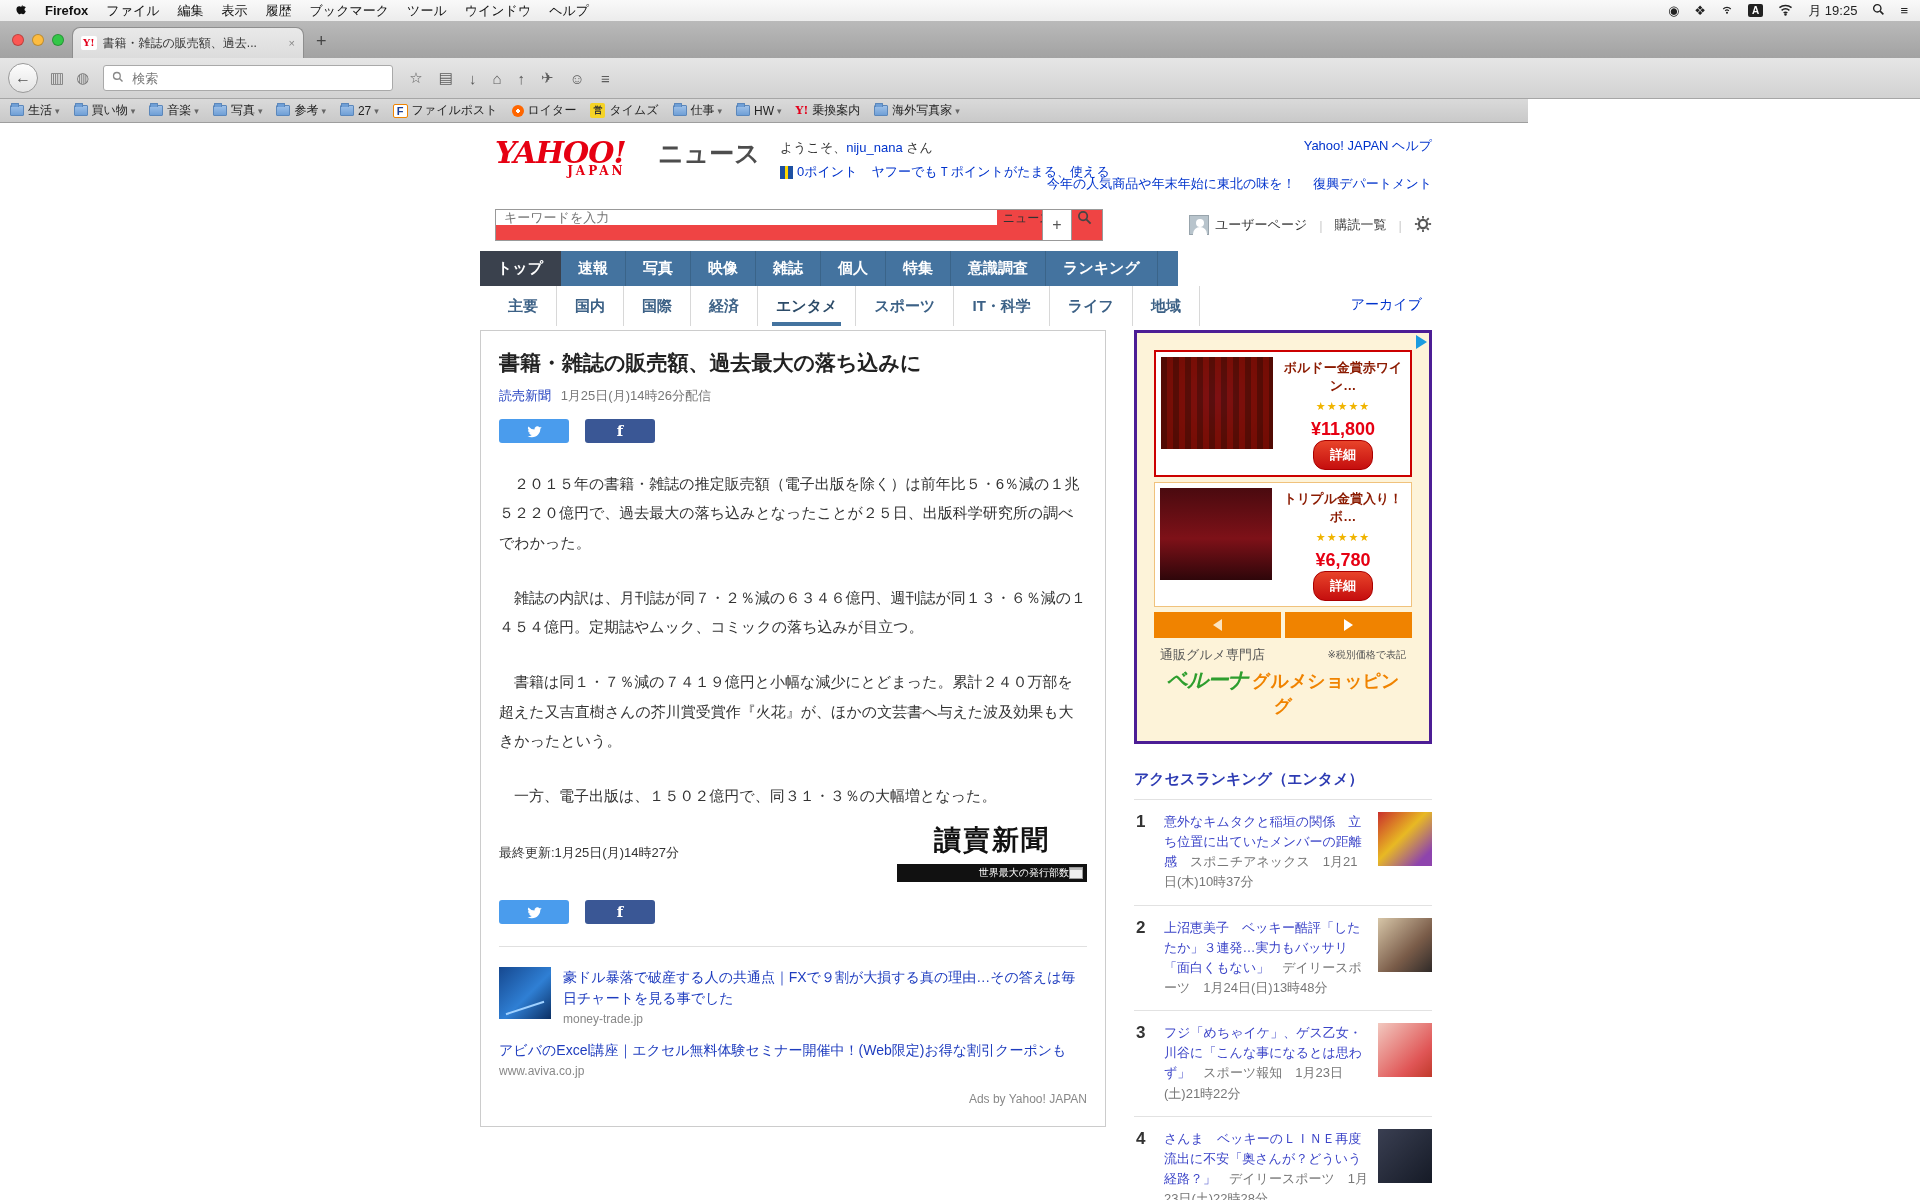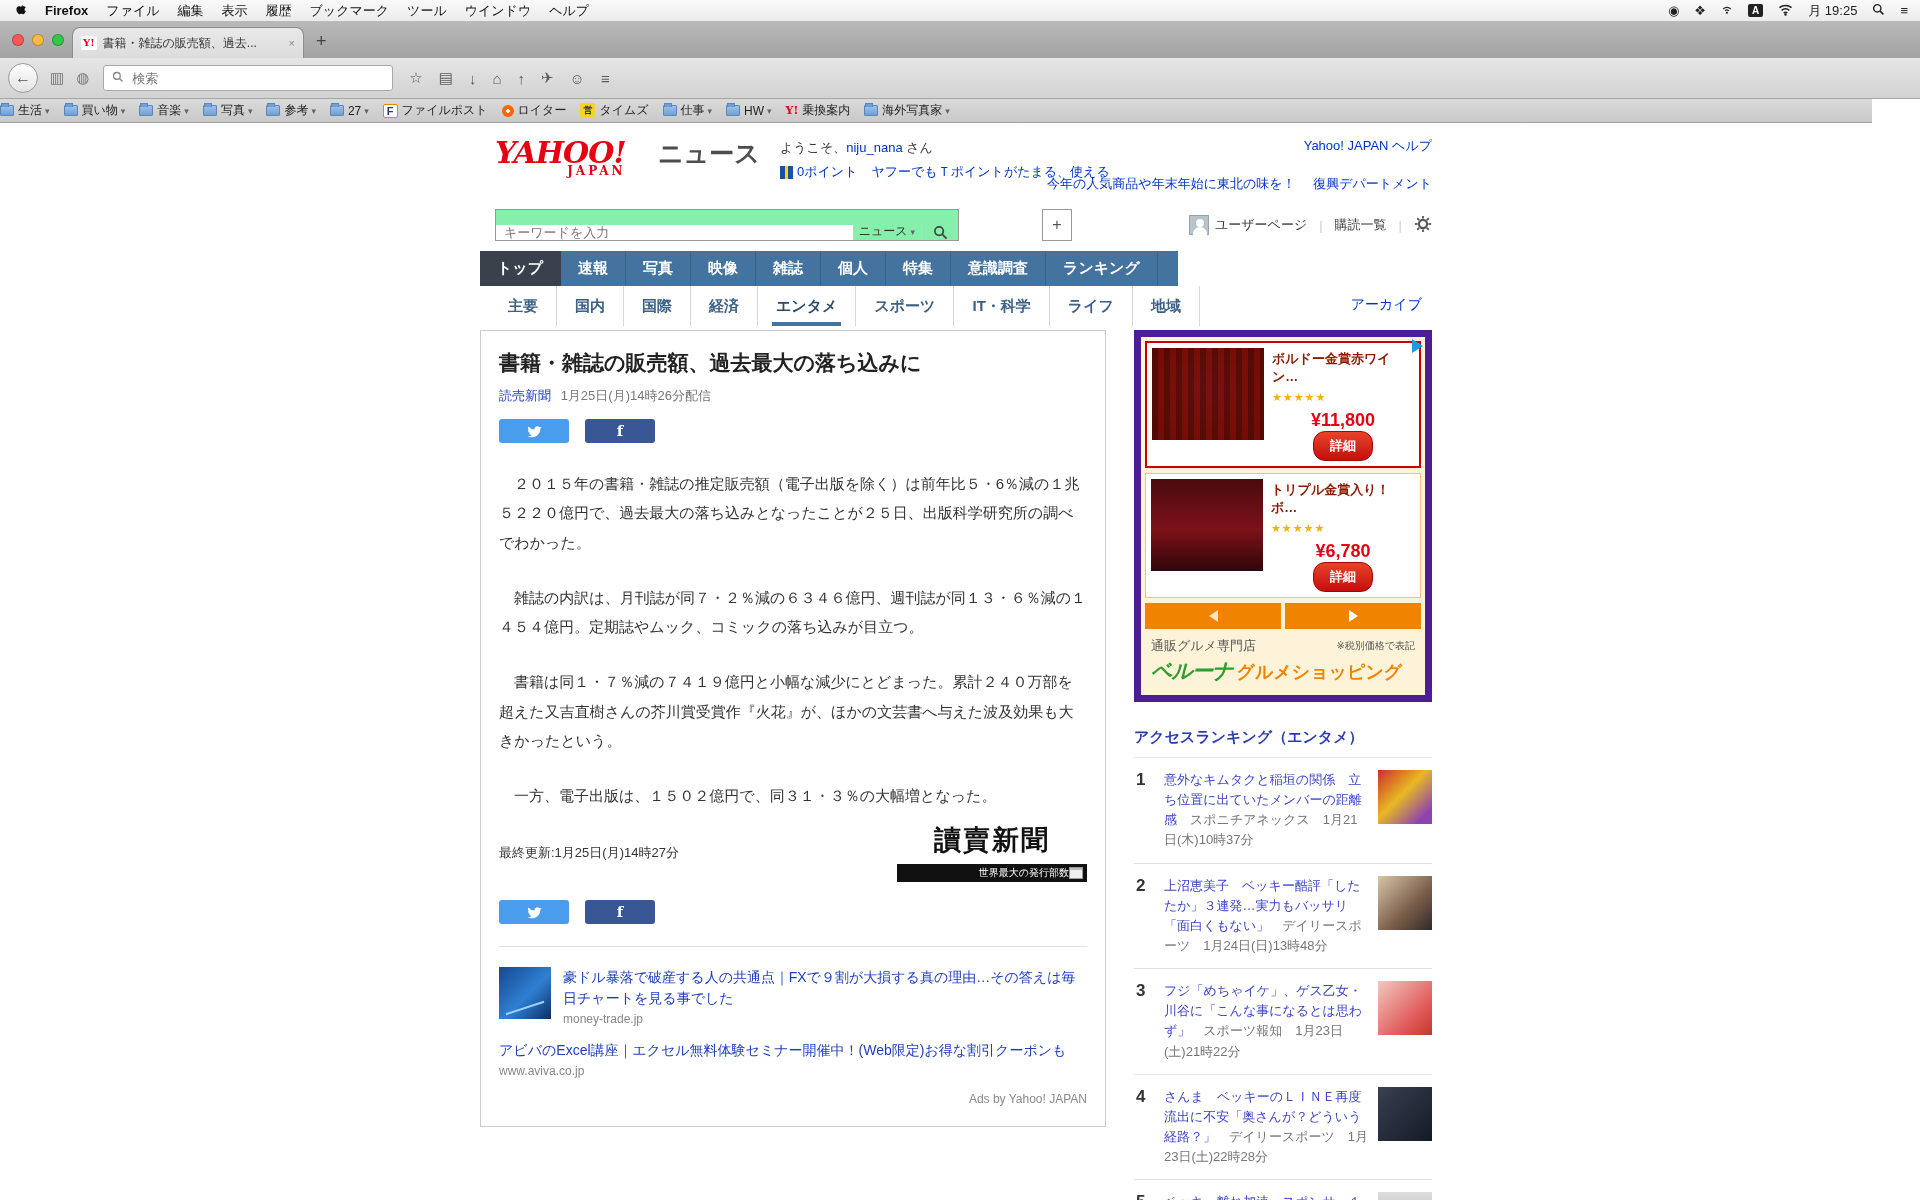--- a/index.html
+++ b/index.html
@@ -45,23 +45,23 @@
     border-radius:3px; display:flex; align-items:center; padding:0 8px; }
   .urlfield input { border:none; outline:none; flex:1; font-size:13px; color:#333;
     font-family:"Liberation Sans",sans-serif; background:transparent; }
   .reload { color:#888; font-size:14px; }
   .searchfield { margin-left:14px; width:290px; height:26px; background:#fff; border:1px solid #a9a9a9;
     border-radius:3px; display:flex; align-items:center; padding:0 8px; gap:6px; }
   .searchfield input { border:none; outline:none; flex:1; font-size:13px; color:#888; background:transparent;
     font-family:"Liberation Sans",sans-serif; }
   .navicons { display:flex; align-items:center; gap:16px; margin-left:16px; color:#5c5c5c; font-size:15px; }
 
-  .bmbar { position:absolute; top:99px; left:0; width:1872px; height:24px;
+  .bmbar { position:absolute; top:99px; left:0; width:1528px; height:24px;
     background:linear-gradient(#dadada,#c9c9c9); border-bottom:1px solid #9e9e9e;
-    display:flex; align-items:center; font-size:12px; color:#222; padding-left:0; }
+    display:flex; align-items:center; font-size:12px; color:#222; padding-left:10px; }
   .bm { display:flex; align-items:center; margin-right:14px; }
   .bm .lbl { margin-left:4px; }
   .folder { width:14px; height:11px; background:linear-gradient(#9fc1e8,#6f9fd6); border:1px solid #5b87bb;
     border-radius:1px; position:relative; }
   .folder:before { content:""; position:absolute; top:-3px; left:0; width:6px; height:3px;
     background:#6f9fd6; border:1px solid #5b87bb; border-bottom:none; border-radius:1px 1px 0 0; }
   .caret:after { content:"▾"; color:#666; font-size:9px; margin-left:3px; }
   .ico-f { background:#fff; border:1px solid #f08300; color:#1c3f94; font-weight:bold; font-size:11px;
     padding:0 3px; border-radius:2px; }
   .ico-reuters { width:12px; height:12px; border-radius:50%;
@@ -87,22 +87,22 @@
   .tpico { width:13px; height:13px; margin-right:4px;
     background:linear-gradient(90deg,#1d50a2 0 38%,#ffd800 38% 62%,#1d50a2 62% 100%); }
   .tpline a { color:#0033cc; text-decoration:none; }
   .tpline .tptext { margin-left:14px; color:#0033cc; }
   .yhelp { position:absolute; right:0; top:14px; font-size:13px; color:#0033cc; }
   .promo { position:absolute; right:0; top:52px; font-size:13px; color:#0033cc; }
   .promo span { margin-left:14px; }
 
   
   .searchrow { position:relative; height:48px; }
-  .ysearch { position:absolute; left:15px; top:6px; width:464px; height:32px; background:#86efac;
-    border:1px solid #999; display:flex; align-items:flex-end; }
+  .ysearch { position:absolute; left:15px; top:6px; width:608px; height:32px; background:#ef4444;
+    border:1px solid #999; display:flex; align-items:flex-start; }
   .ysearch input { flex:1; border:none; outline:none; font-size:13px; color:#999; padding:0 8px;
     font-family:"Liberation Sans",sans-serif; }
   .yscope { font-size:12px; color:#333; padding:0 6px; border-right:1px solid #ccc; display:flex; align-items:center; }
   .ysbtn { width:36px; display:flex; align-items:center; justify-content:center; }
   .yplus { position:absolute; left:562px; top:6px; width:30px; height:32px; border:1px solid #999;
     background:#fff; display:flex; align-items:center; justify-content:center; font-size:16px; color:#555; }
   .userarea { position:absolute; right:0; top:6px; height:32px; display:flex; align-items:center; font-size:13px; color:#333; }
   .avatar { width:20px; height:20px; background:#b8c4cc; border:1px solid #98a4ac; margin-right:6px; position:relative; }
   .avatar:before { content:""; position:absolute; left:6px; top:3px; width:8px; height:8px; border-radius:50%; background:#fff; }
   .avatar:after { content:""; position:absolute; left:3px; top:11px; width:14px; height:9px; border-radius:7px 7px 0 0; background:#fff; }
@@ -151,21 +151,21 @@
   .fxthumb { width:52px; height:52px; flex:none;
     background:linear-gradient(135deg,#16488f,#2f7fd4 55%,#0b2f63); position:relative; }
   .fxthumb:after { content:""; position:absolute; left:6px; bottom:10px; width:40px; height:2px;
     background:#9fd1ff; transform:rotate(-18deg); }
   .adlink { color:#1f3dbf; line-height:1.5; }
   .addomain { color:#888; font-size:12px; margin-top:3px; }
   .adrow2 { margin-top:14px; }
   .adsby { text-align:right; color:#888; font-size:12px; margin-top:14px; }
 
   
-  .adbox { border:7px solid #4c1d95; background:#fdf3d9; position:relative; padding:4px; }
+  .adbox { border:3px solid #4c1d95; background:#fdf3d9; position:relative; padding:17px;text-align:center; }
   .adchoice { position:absolute; right:2px; top:2px; width:0; height:0;
     border-top:7px solid transparent; border-bottom:7px solid transparent; border-left:11px solid #1a9ce0; }
   .aditem { background:#fff; border:1px solid #f0c27c; display:flex; padding:5px; margin-bottom:5px; }
   .aditem.hot { border:2px solid #cc0000; }
   .wimg { width:112px; height:92px; flex:none; }
   .w1 { background:radial-gradient(circle at 50% 45%, #fff7c9, #f6d44a 50%, #e3a81f),
         repeating-linear-gradient(90deg,#5a0f14 0 6px,#7e1118 6px 12px); background-blend-mode:multiply; }
   .w2 { background:linear-gradient(180deg,#4a0a0f,#7e1118 55%,#2e060a); }
   .adinfo { flex:1; padding:2px 0 0 8px; }
   .adtitle { color:#8b1a00; font-size:13px; font-weight:bold; }

